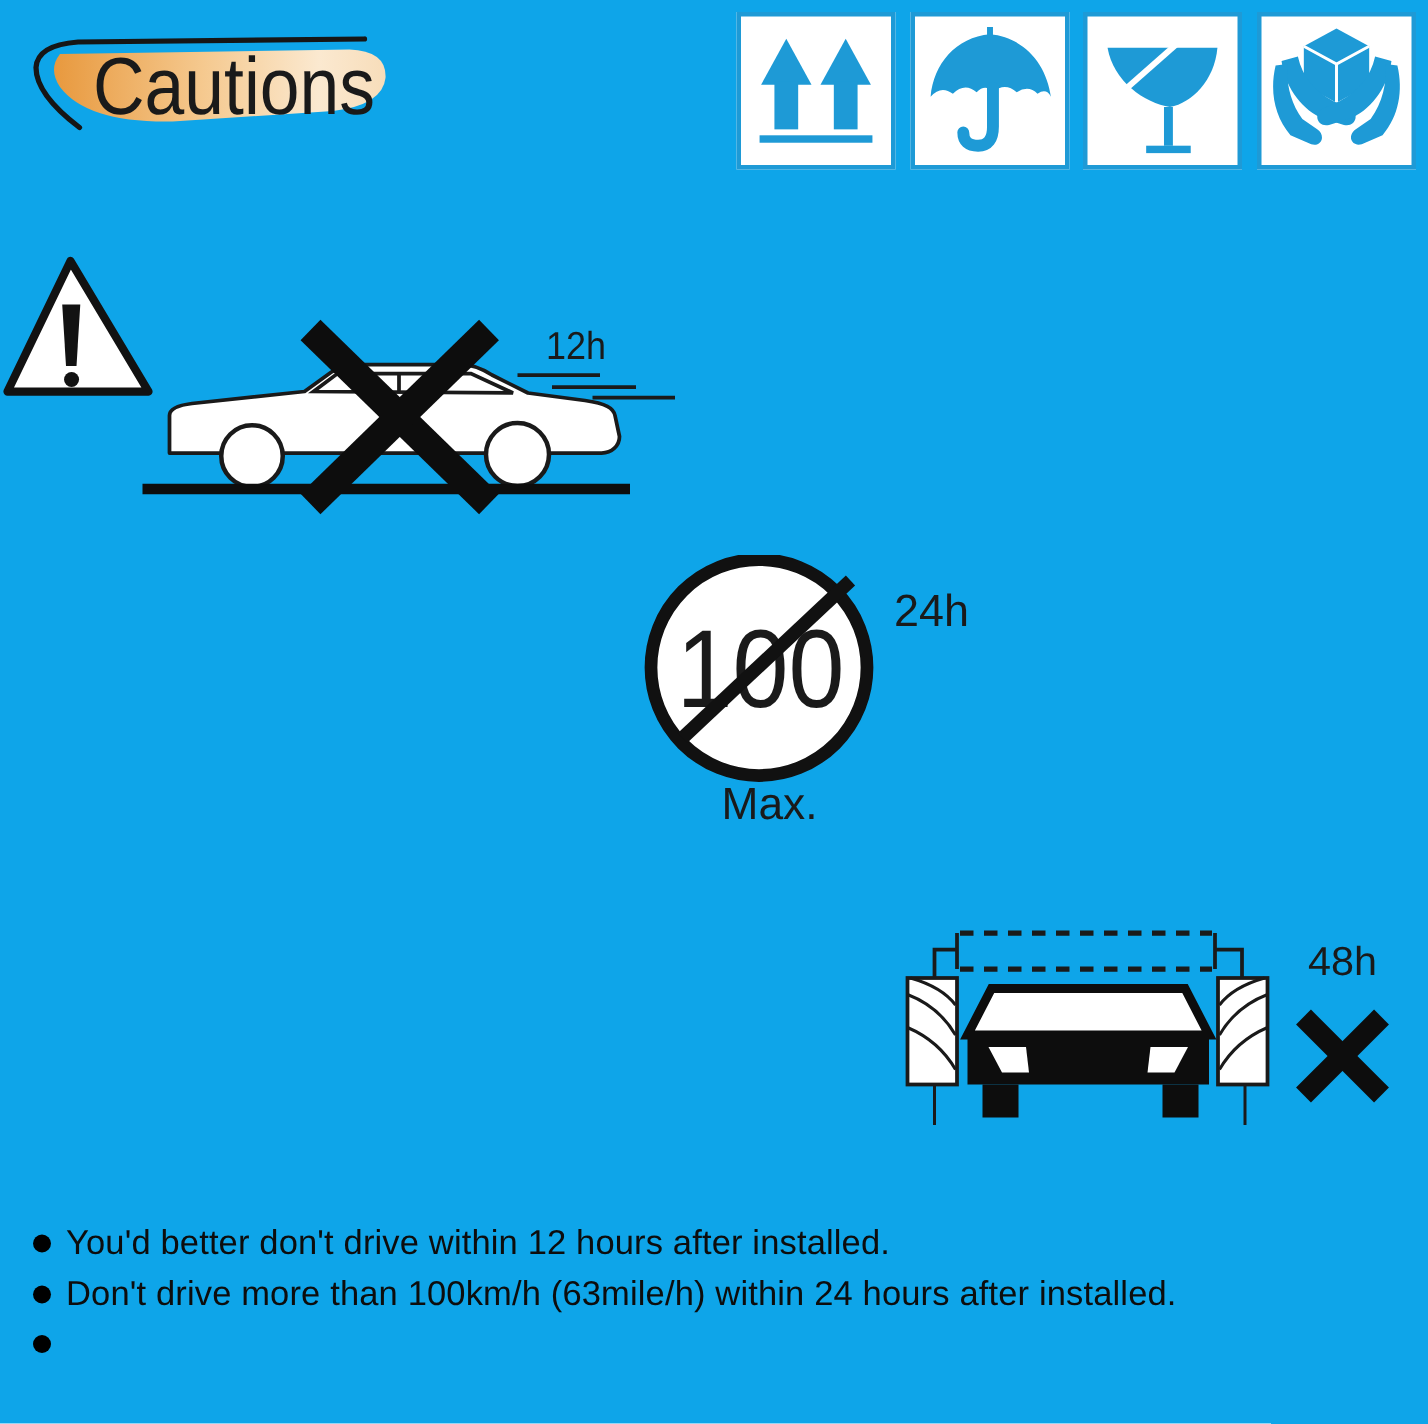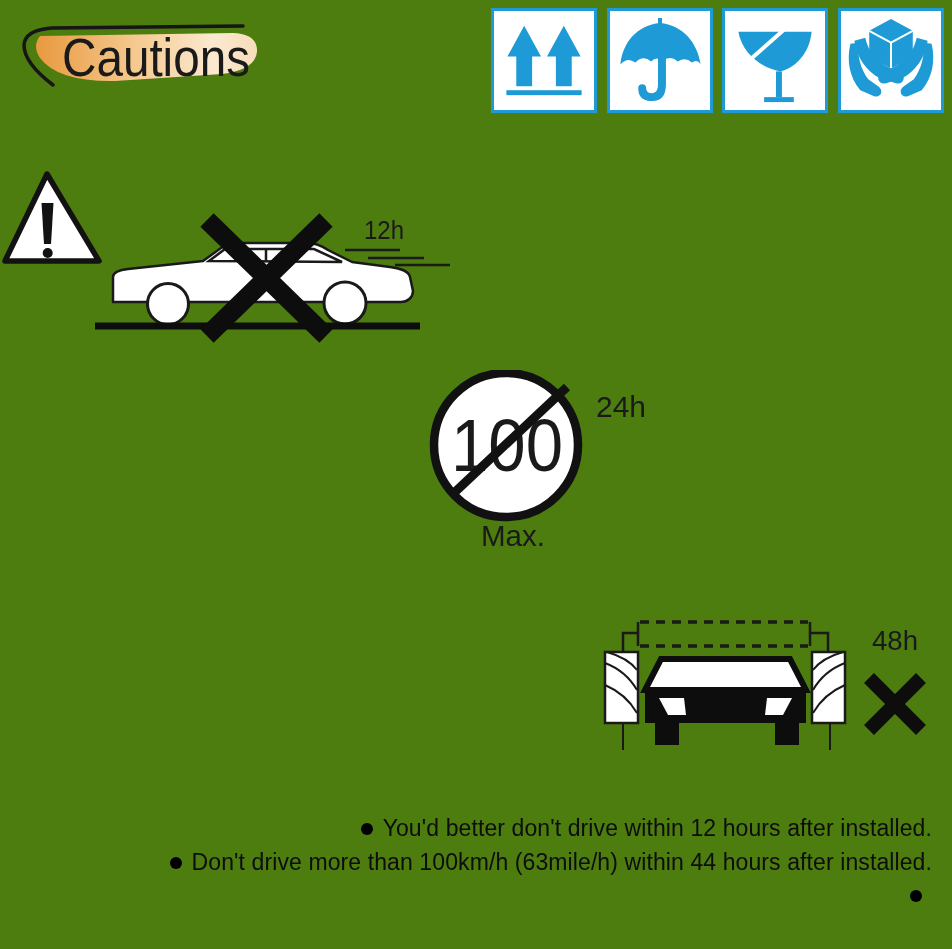--- a/index.html
+++ b/index.html
@@ -1,27 +1,27 @@
 <!DOCTYPE html>
 <html><head>
 <meta charset="utf-8">
 <style>
   html,body{margin:0;padding:0;background:#fff;}
   .screen{
-    position:relative;width:952px;height:949px;background:#4d7c0f;overflow:hidden;
+    position:relative;width:952px;height:949px;background:#0ea5e9;overflow:hidden;
     font-family:"Liberation Sans",sans-serif;color:#111;
   }
   .abs{position:absolute;}
   .icon-box{
     position:absolute;top:8px;width:100px;height:99px;border:3px solid #1E9AD6;background:#fff;
   }
   .icon-box svg{display:block;width:100px;height:99px;}
   svg text{font-family:"Liberation Sans",sans-serif;fill:#1a1a1a;}
   .cautions-list{position:absolute;left:22px;top:812px;width:910px;}
-  .caution-item{display:flex;align-items:center;height:33.5px;justify-content:flex-end;}
+  .caution-item{display:flex;align-items:center;height:33.5px;}
   .bullet-dot{width:12px;height:12px;border-radius:50%;background:#000;flex:0 0 12px;margin-right:10px;margin-top:1px;}
   .caution-text{font-size:23px;line-height:33.5px;color:#0d0d0d;white-space:nowrap;letter-spacing:0.1px;}
 </style>
 </head>
 <body>
 
 <div class="screen">
 
   <svg class="abs" style="left:8px;top:8px" width="265" height="95" viewBox="8 8 265 95">
     <defs>
@@ -152,20 +152,20 @@
     </g>
   </svg>
 
   <div class="cautions-list">
     <div class="caution-item">
       <span class="bullet-dot"></span>
       <span class="caution-text">You'd better don't drive within 12 hours after installed.</span>
     </div>
     <div class="caution-item">
       <span class="bullet-dot"></span>
-      <span class="caution-text">Don't drive more than 100km/h (63mile/h) within 44 hours after installed.</span>
+      <span class="caution-text">Don't drive more than 100km/h (63mile/h) within 24 hours after installed.</span>
     </div>
     <div class="caution-item">
       <span class="bullet-dot"></span>
     </div>
   </div>
 
 </div>
 
 </body></html>

